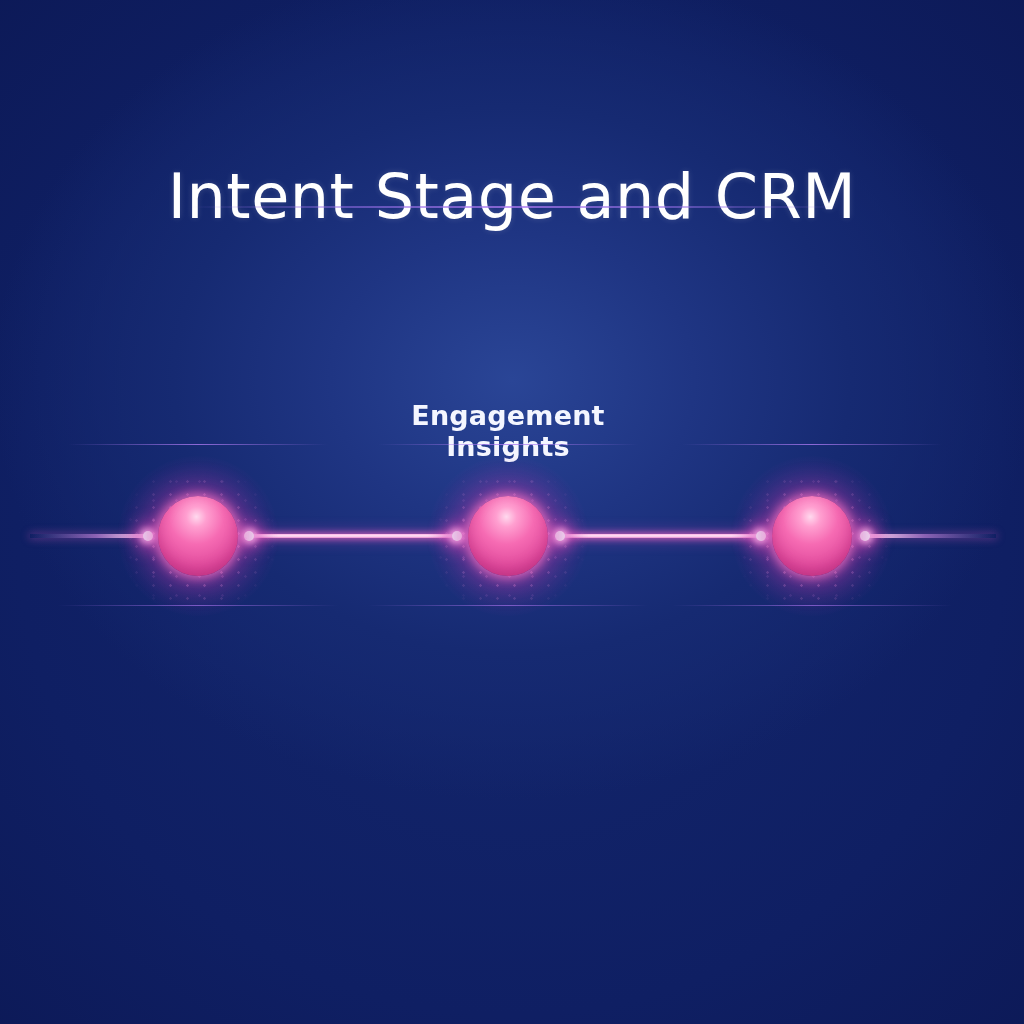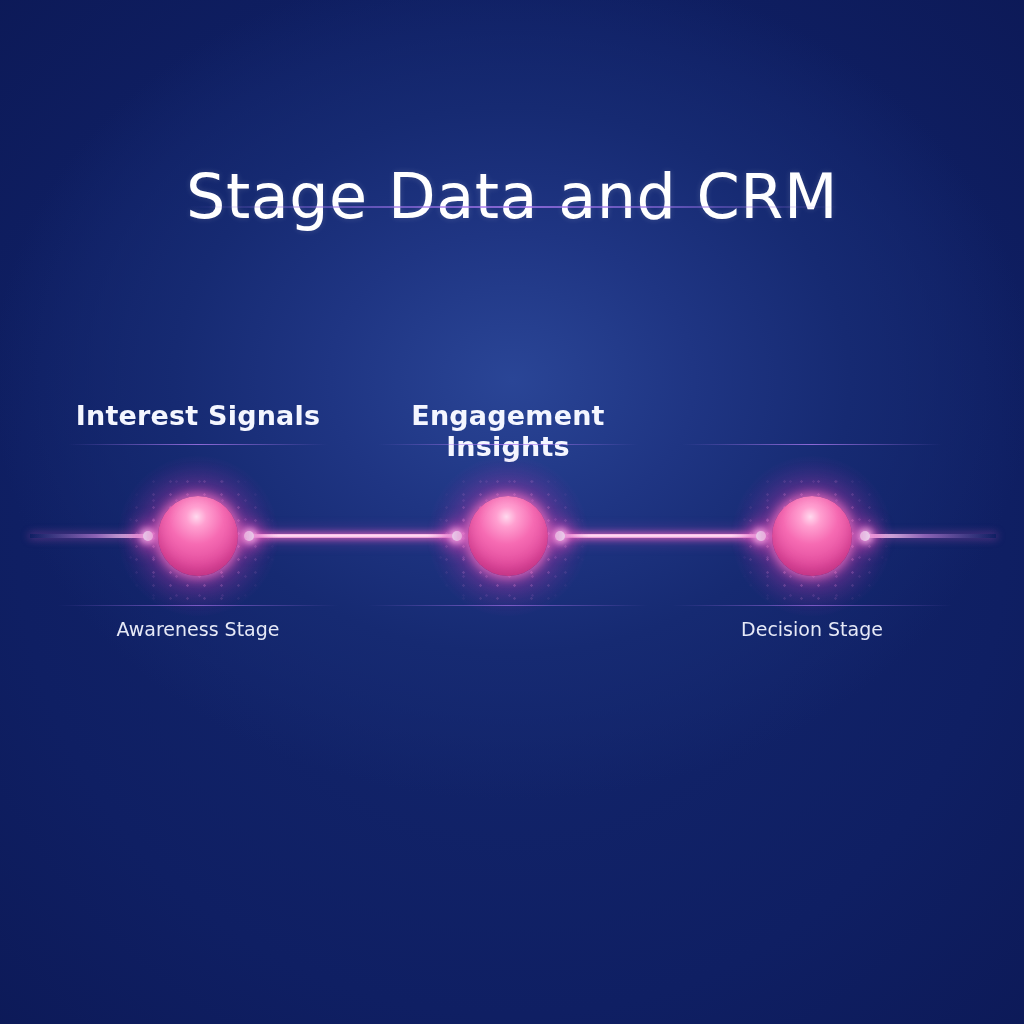--- a/index.html
+++ b/index.html
@@ -159,56 +159,53 @@
       background-size: 17px 13px, 23px 19px;
       background-position: 3px 5px, 11px 2px;
       -webkit-mask-image: radial-gradient(circle, rgba(0,0,0,1) 30%, rgba(0,0,0,0) 70%);
       mask-image: radial-gradient(circle, rgba(0,0,0,1) 30%, rgba(0,0,0,0) 70%);
       opacity: 0.6;
     }
   </style>
 </head>
 <body>
 
-<h1 class="title">Stage Data and CRM</h1>
+<h1 class="title">Intent Stage and CRM</h1>
 <div class="title-rule"></div>
 
 <div class="timeline">
   <div class="line-fade-left"></div>
   <div class="line-seg" style="left:248px;width:212px;"></div>
   <div class="line-seg" style="left:558px;width:206px;"></div>
   <div class="line-fade-right"></div>
 
   <div class="spark" style="left:143px;"></div>
   <div class="spark" style="left:244px;"></div>
   <div class="spark" style="left:452px;"></div>
   <div class="spark" style="left:555px;"></div>
   <div class="spark" style="left:756px;"></div>
   <div class="spark" style="left:860px;"></div>
 </div>
 
 <div class="stage" style="left:38px;">
-  <div class="stage-title">Interest Signals</div>
   <div class="stage-rule"></div>
   <div class="node-glow"></div>
   <div class="particles"></div>
   <div class="node"></div>
   <div class="node-rule"></div>
-  <div class="stage-sub">Awareness Stage</div>
 </div>
 
 <div class="stage" style="left:348px;">
   <div class="stage-title">Engagement Insights</div>
   <div class="stage-rule"></div>
   <div class="node-glow"></div>
   <div class="particles"></div>
   <div class="node"></div>
   <div class="node-rule"></div>
 </div>
 
 <div class="stage" style="left:652px;">
   <div class="stage-rule"></div>
   <div class="node-glow"></div>
   <div class="particles"></div>
   <div class="node"></div>
   <div class="node-rule"></div>
-  <div class="stage-sub">Decision Stage</div>
 </div>
 
 </body></html>

